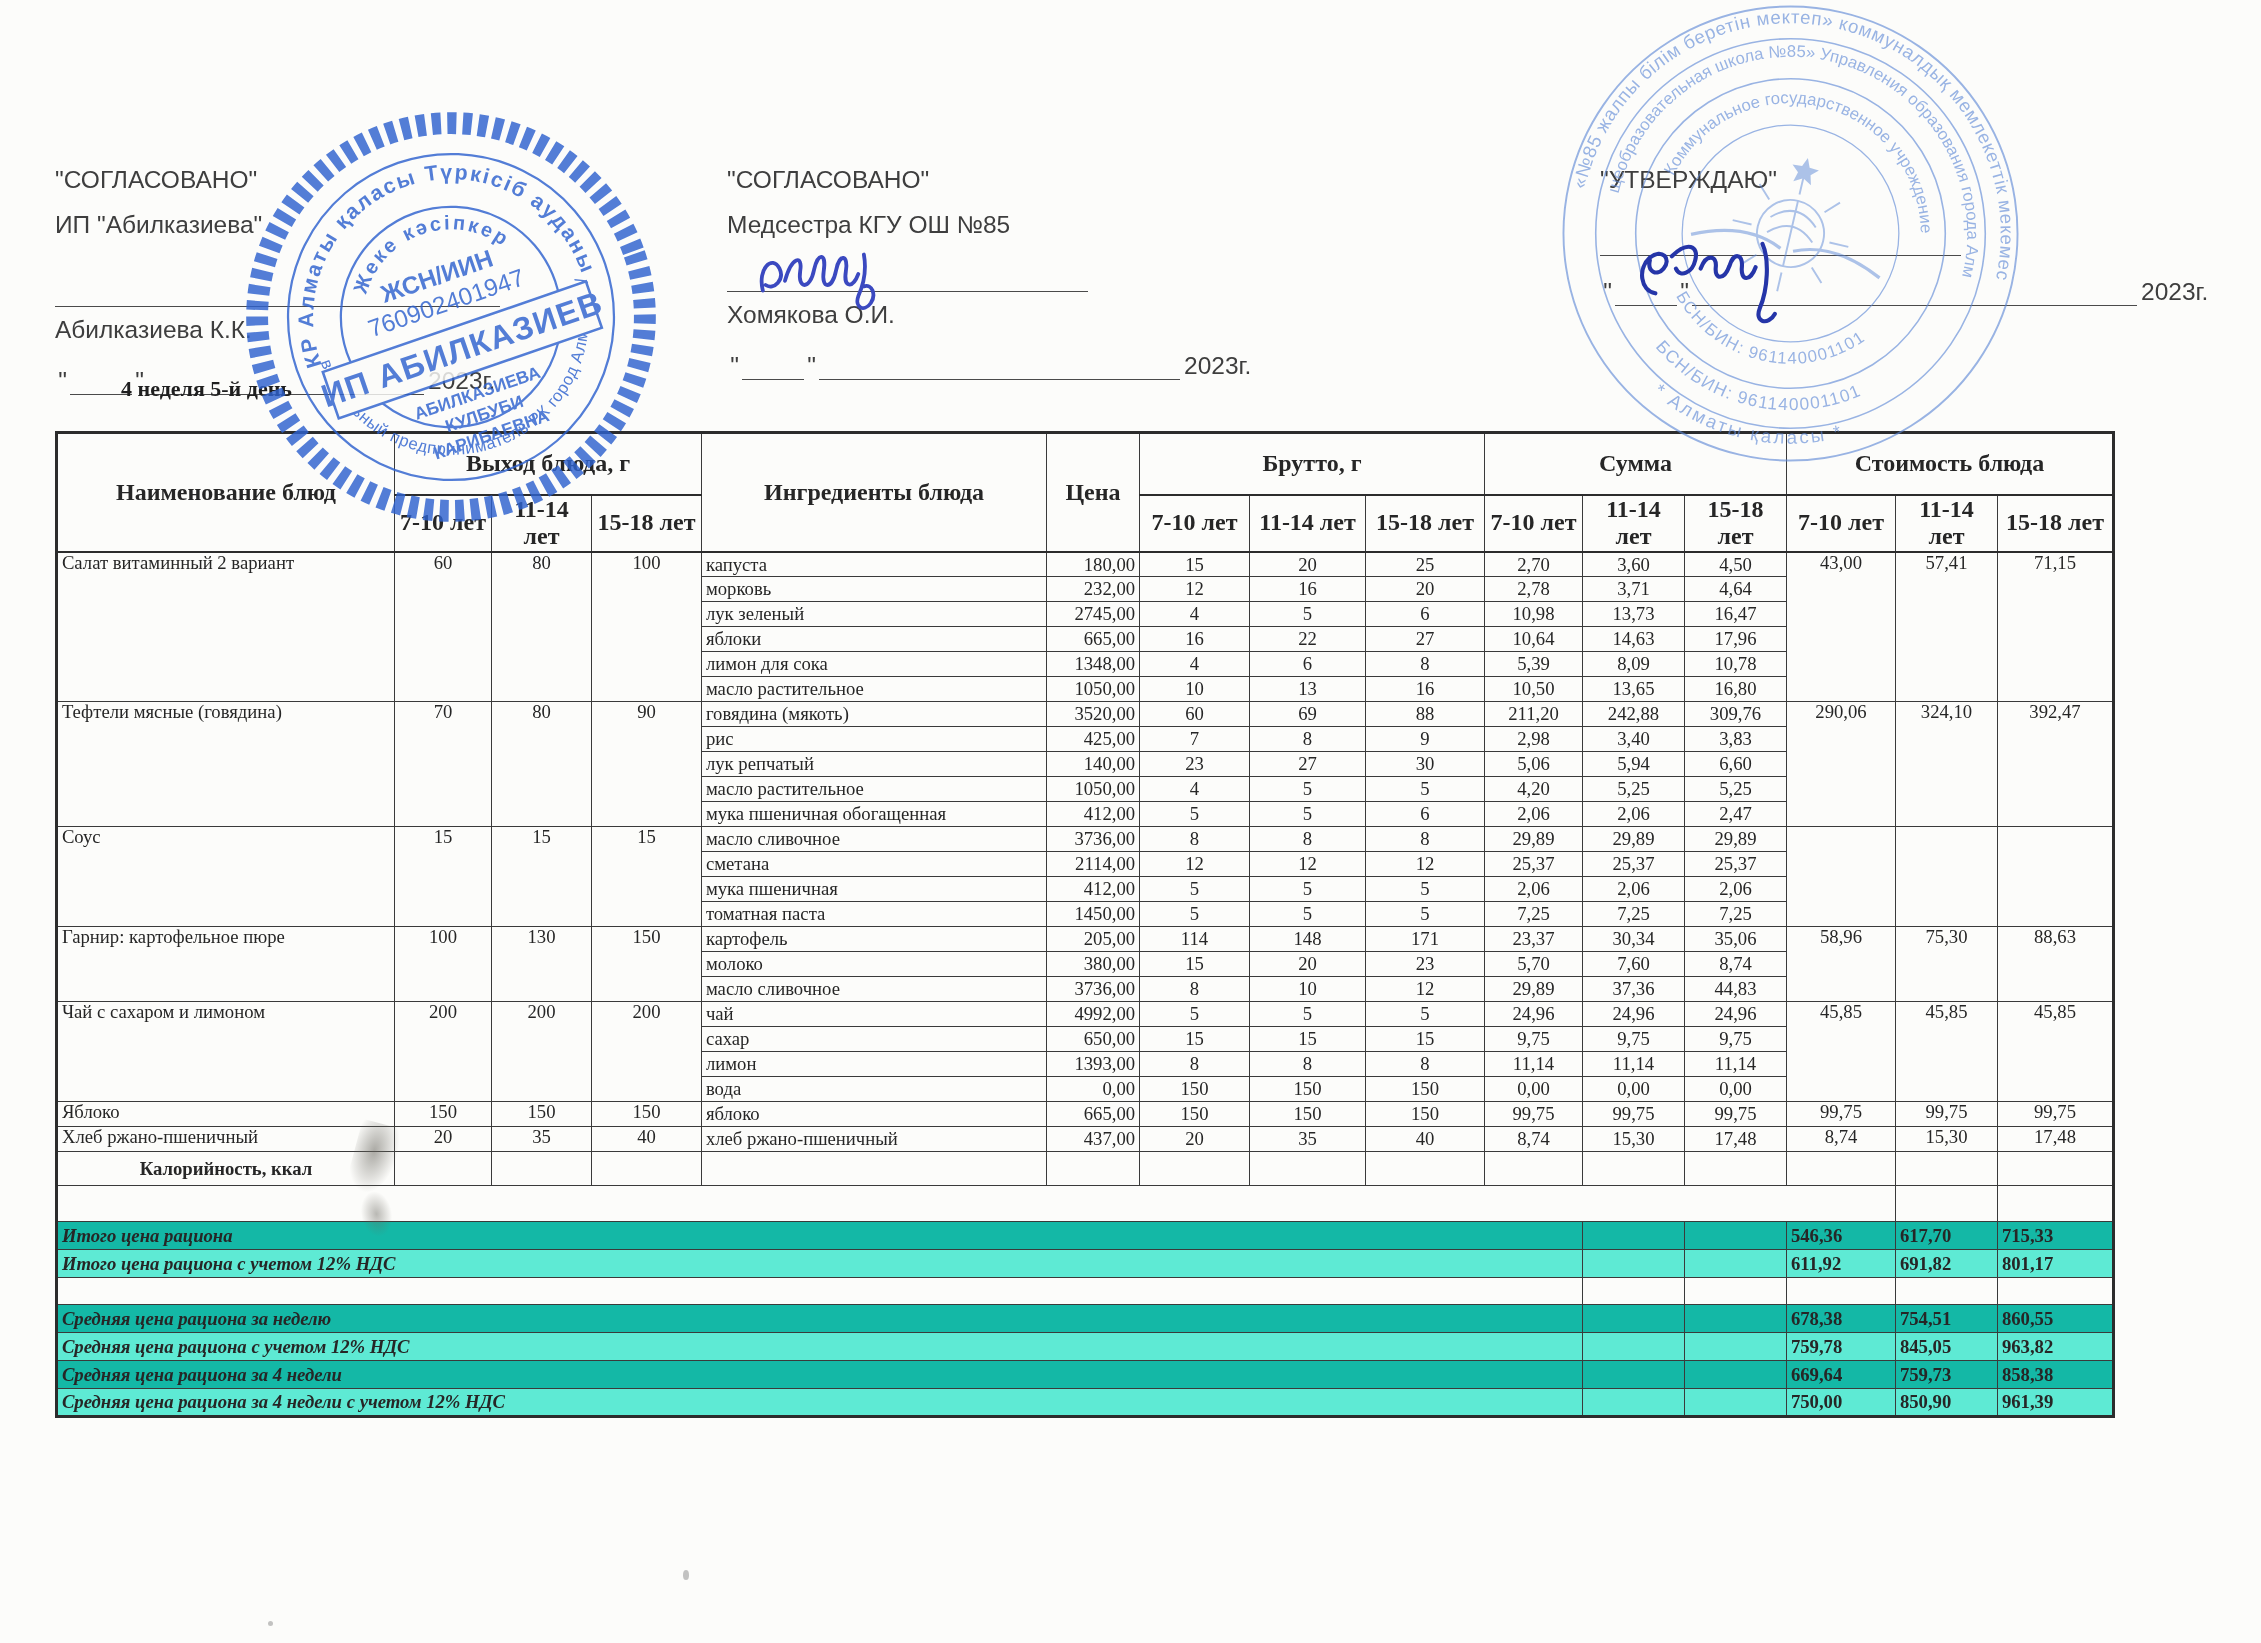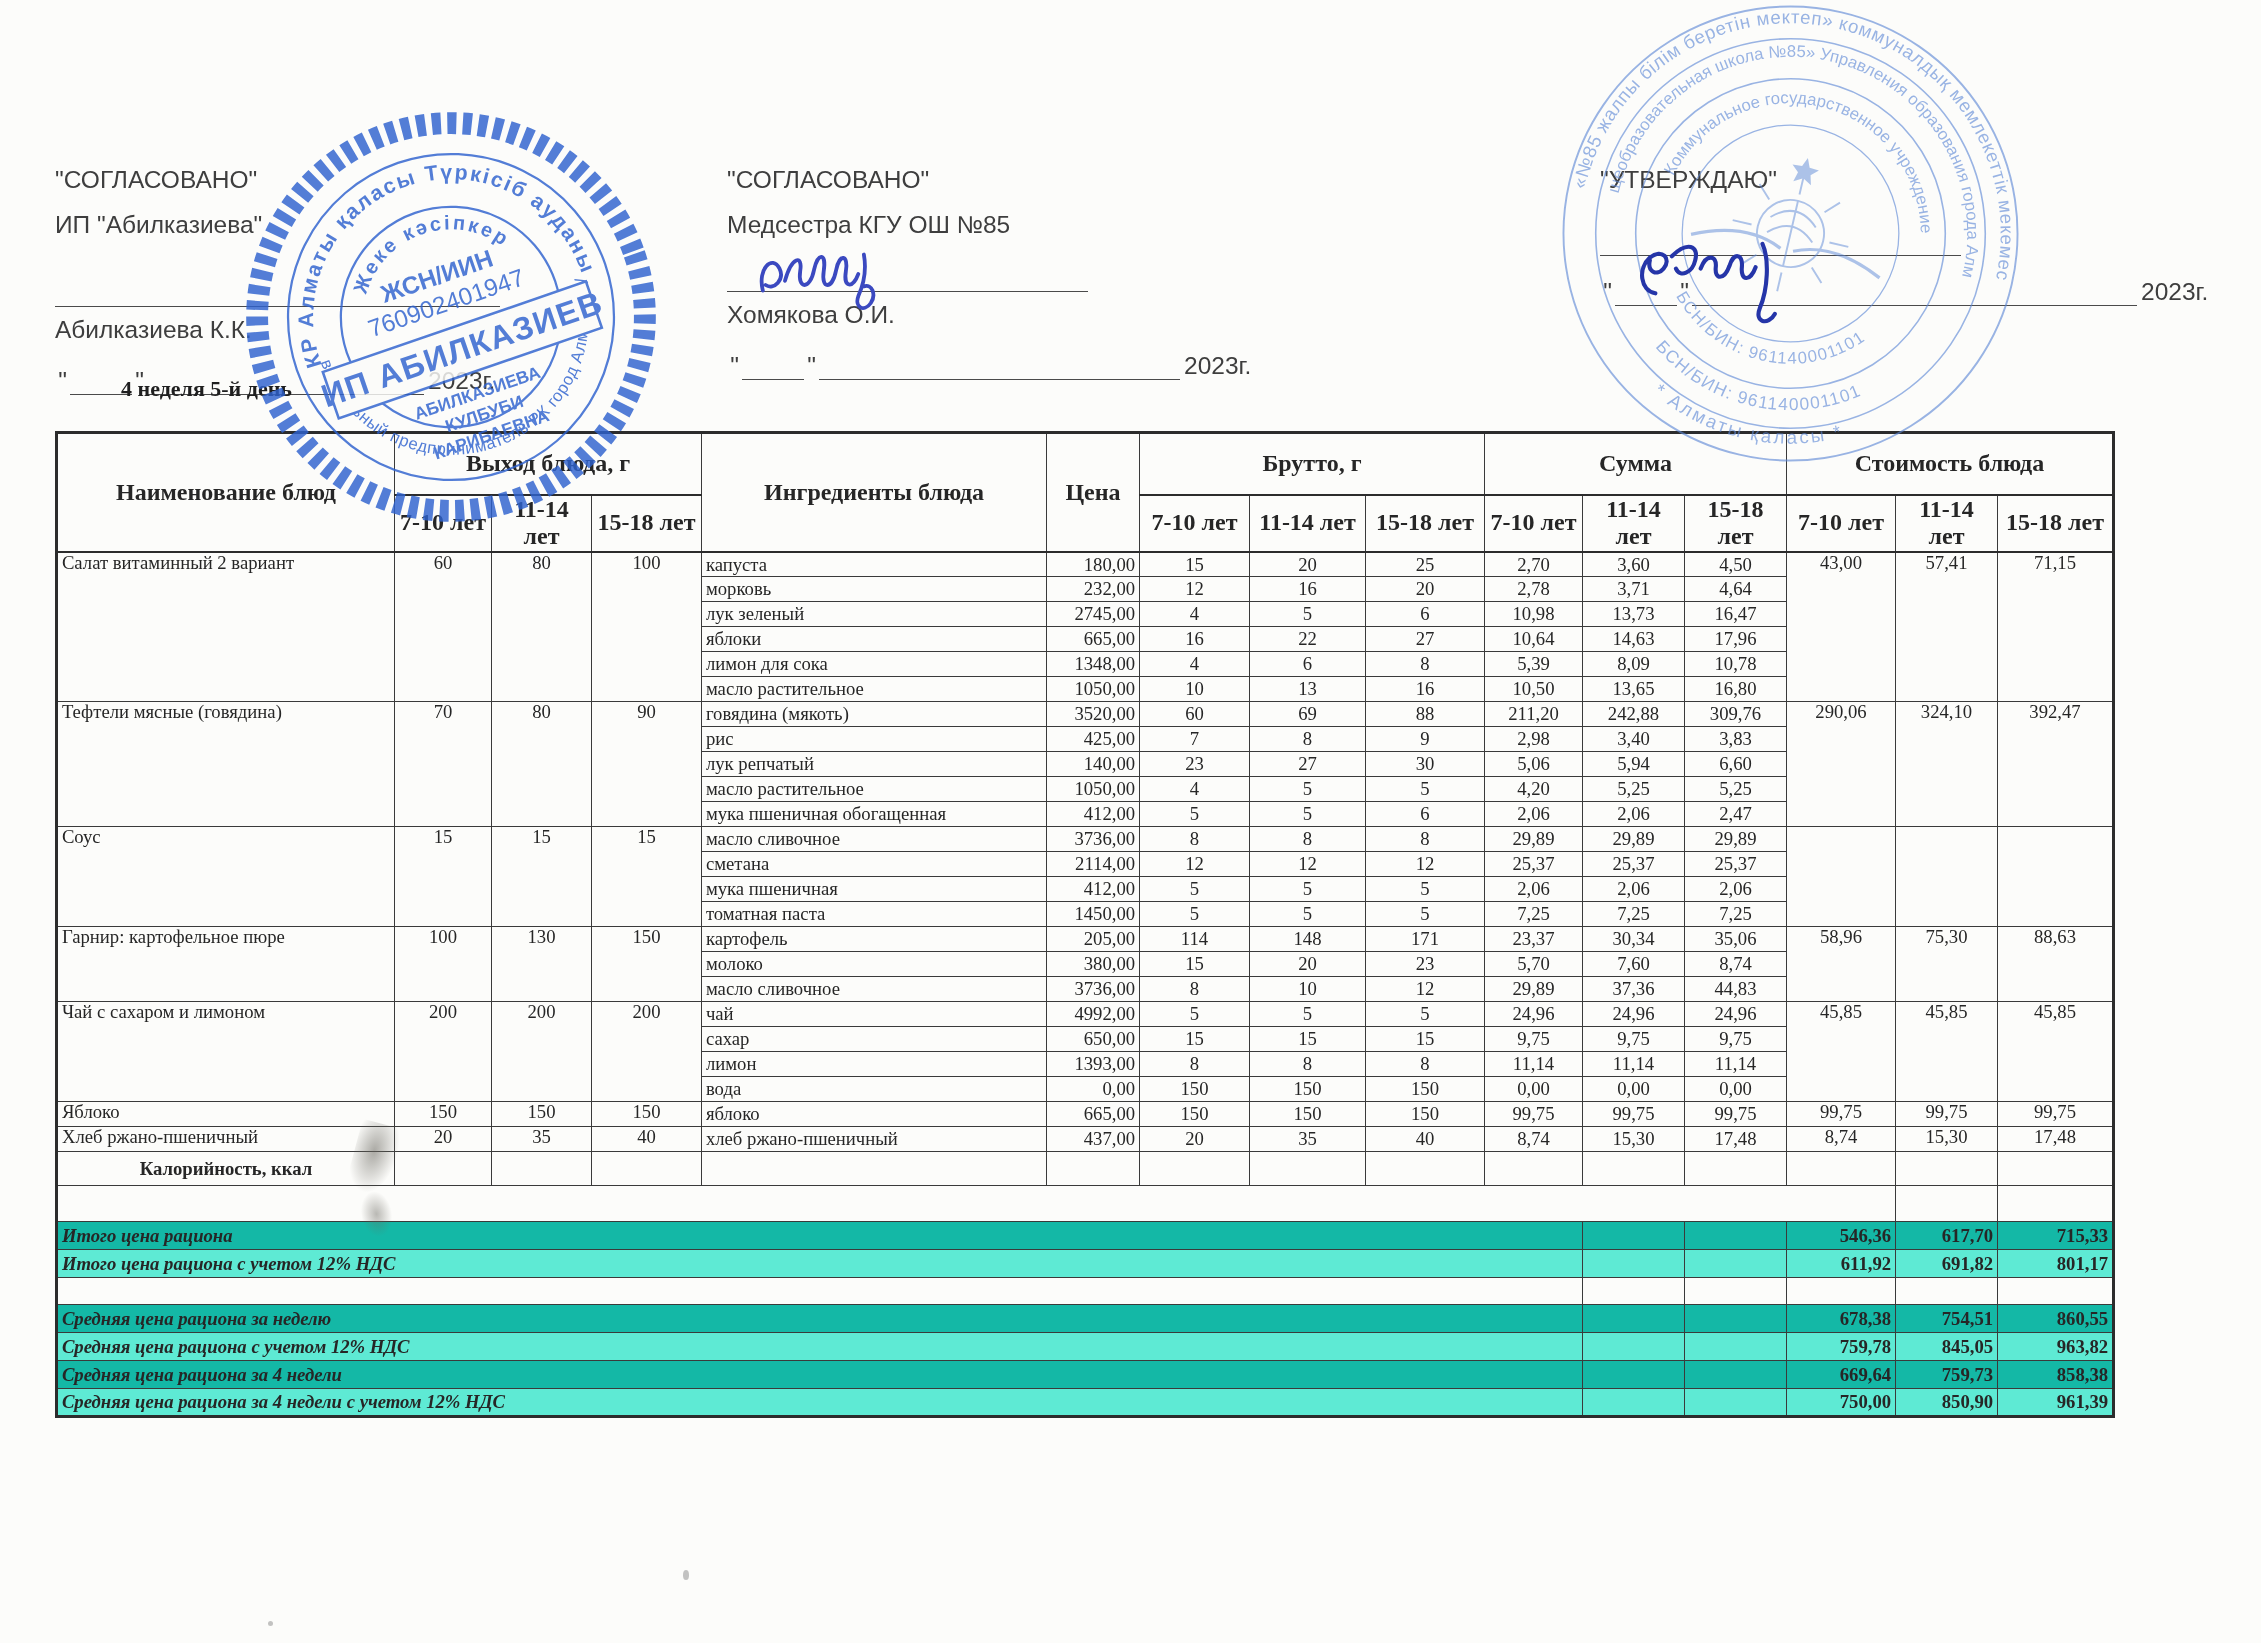--- a/index.html
+++ b/index.html
@@ -39,21 +39,21 @@
   td.price{text-align:right;padding-right:9px;}
   td.iname{text-align:left;padding-left:6.4px;}
   td.dname{text-align:left;vertical-align:top;padding:1.9px 2.6px 0 5.2px;white-space:normal;line-height:1.15;margin-left:15px;}
   td.vtop{vertical-align:top;padding-top:2.6px;}
   tr.cal{height:34px;}
   td.cal-label{font-weight:bold;text-align:center;padding-left:5.2px;font-size:19.3px;}
   tr.gap1{height:36px;}
   tr.sumr{height:28px;}
   tr.gap2{height:27px;}
   td.sum-label{font-weight:bold;font-style:italic;text-align:left;padding-left:5.2px;font-size:20px;}
-  td.sum-val{font-weight:bold;text-align:right;padding-right:7.7px;font-size:19.3px;}
+  td.sum-val{font-weight:bold;padding-right:7.7px;font-size:19.3px;}
   tr.sa>td{background:#14b8a6;}
   tr.sb>td{background:#5eead4;}
   
   .stamp,.sig{position:absolute;pointer-events:none;}
   #stamp-ip{left:232px;top:98px;transform:rotate(-19deg);opacity:.82;}
   #stamp-school{left:1539px;top:-18px;transform:rotate(13deg);opacity:.62;}
   #sig-nurse{left:738px;top:231px;}
   #sig-dir{left:1606px;top:226px;}
   .smudge{position:absolute;pointer-events:none;}
   #smudge1{left:353px;top:1123px;width:43px;height:71px;transform:rotate(15deg);

